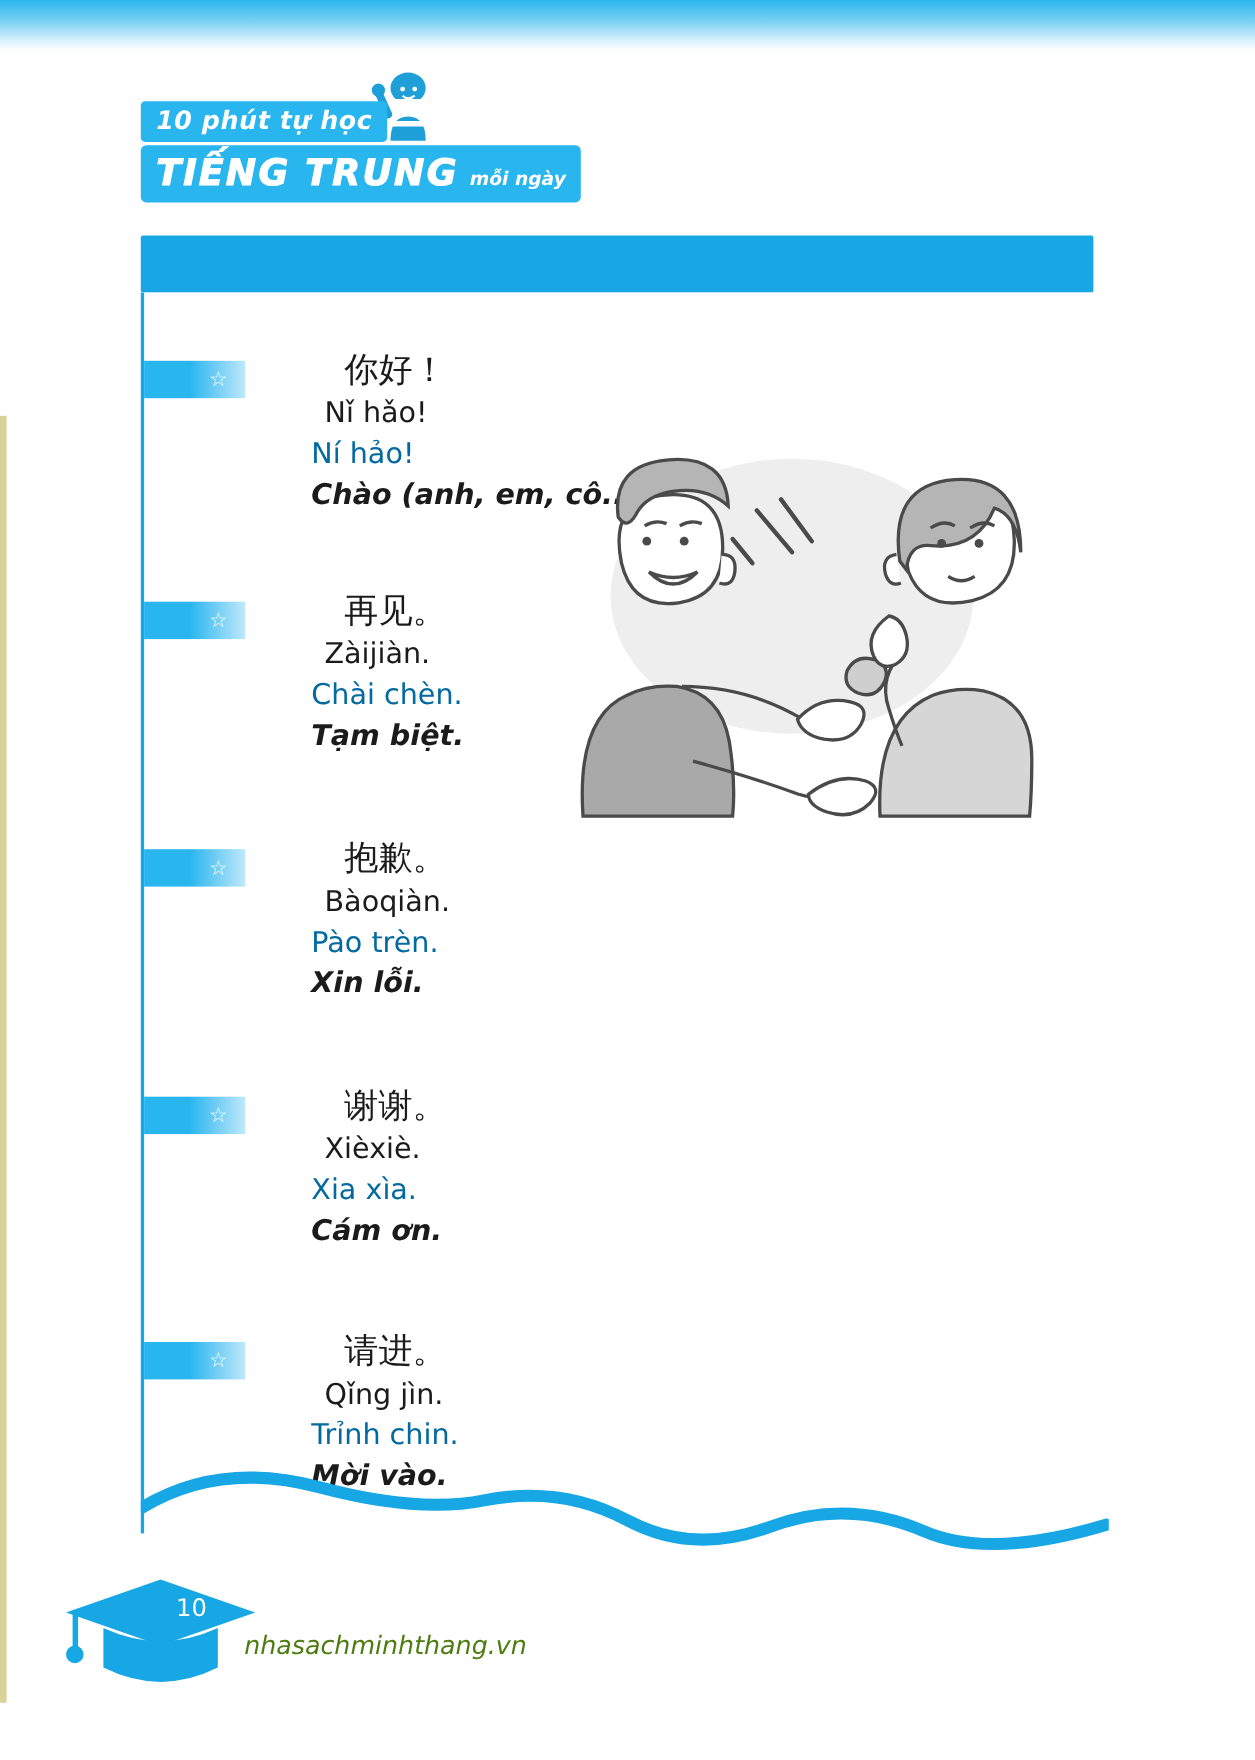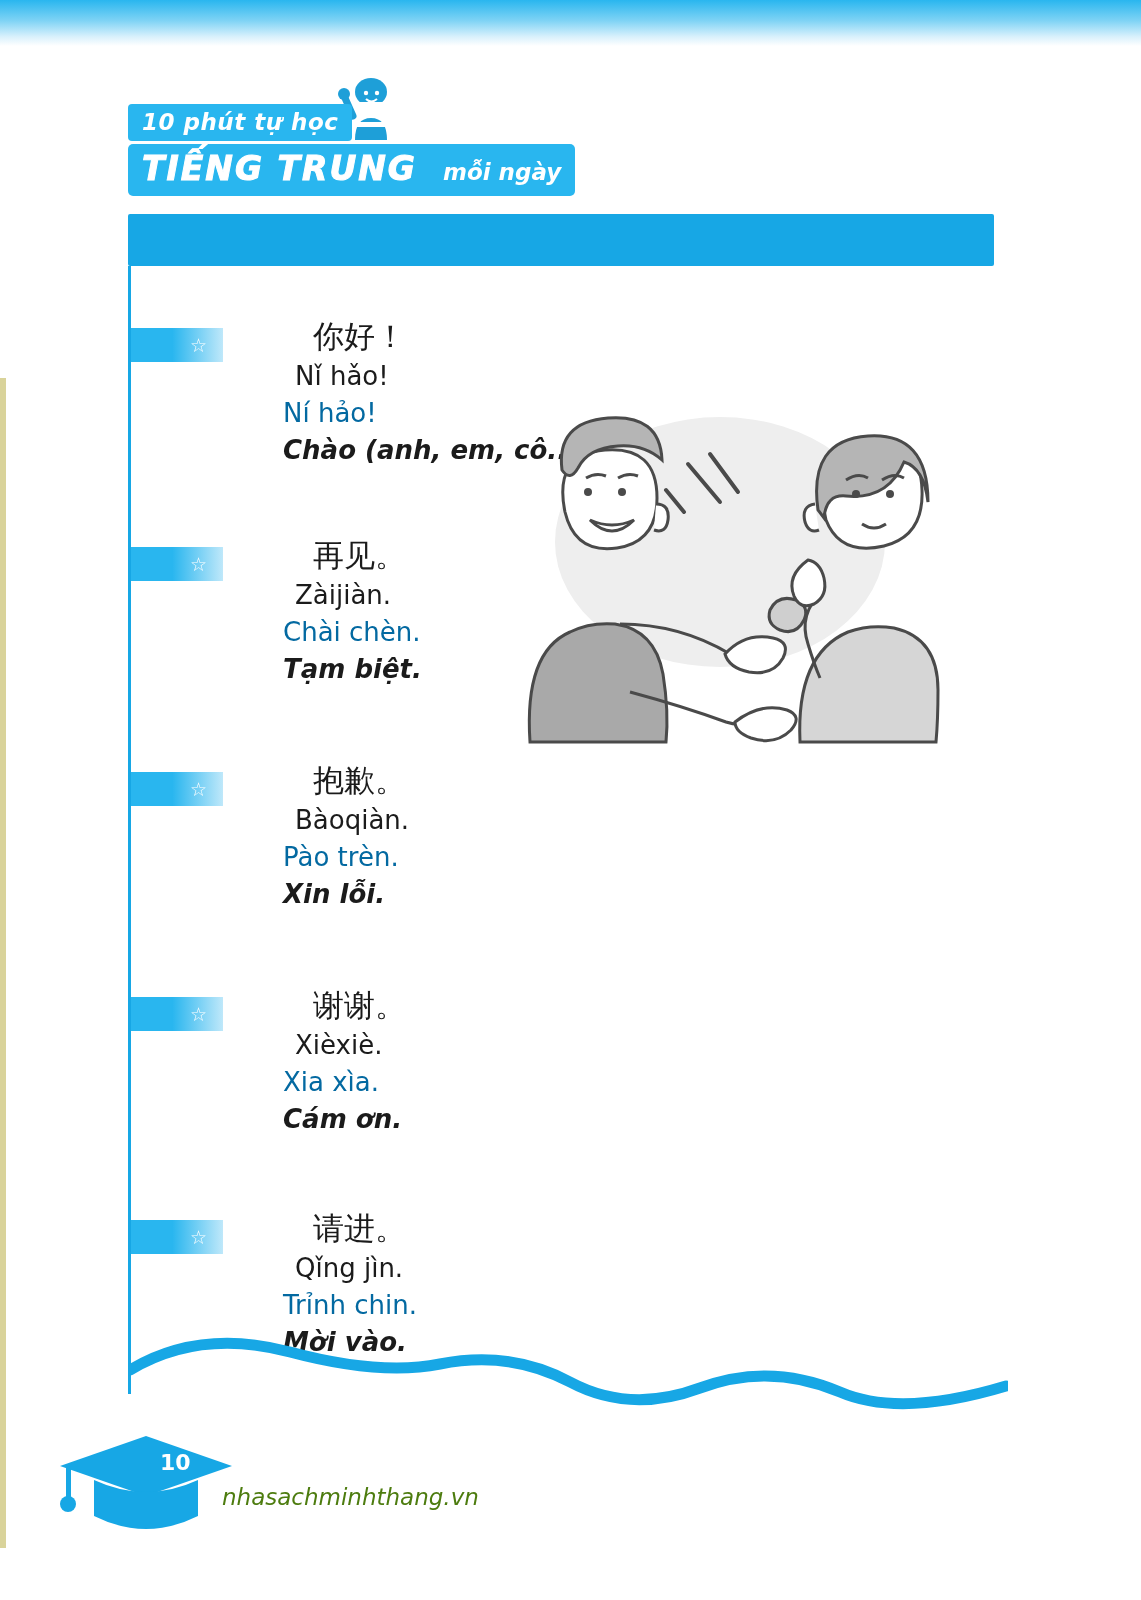--- a/index.html
+++ b/index.html
@@ -14,47 +14,47 @@
   .top-gradient{
     position:absolute;left:0;top:0;width:1141px;height:46px;
     background:linear-gradient(to bottom,#29b6ef 0%,#7fd3f5 45%,#d9f1fc 80%,#ffffff 100%);
   }
   .left-rail{
     position:absolute;left:0;top:378px;width:6px;height:1170px;
     background:#d9d39a;
   }
   
   .logo{
-    position:absolute;left:128px;top:104px;width:350px;height:92px;
+    position:absolute;left:128px;top:92px;width:350px;height:92px;
   }
   .logo-line1{
     position:absolute;left:0;top:0;
     background:#29b6ef;color:#ffffff;
     font-family:"DejaVu Sans", sans-serif;
     font-weight:bold;font-style:italic;
     font-size:23px;letter-spacing:.5px;
     padding:5px 14px 6px 14px;
     border-radius:4px;
     white-space:nowrap;
   }
   .logo-line2{
     position:absolute;left:0;top:40px;
     background:#29b6ef;
     border-radius:5px;
     padding:5px 14px 8px 14px;
     white-space:nowrap;
-    display:flex;align-items:baseline;gap:26px;
+    display:flex;align-items:baseline;gap:10px;
   }
   .logo-big{
     color:#ffffff;font-weight:bold;font-style:italic;
     font-size:33px;letter-spacing:2px;
     -webkit-text-stroke:1px #ffffff;
   }
   .logo-small{
-    color:#ffffff;font-weight:bold;font-style:italic;font-size:23px;
+    color:#ffffff;font-weight:bold;font-style:italic;font-size:17px;
   }
   .mascot{
     position:absolute;left:205px;top:-32px;width:76px;height:76px;
   }
   
   .frame{
     position:absolute;left:128px;top:214px;width:866px;height:1180px;
   }
   .frame-header{
     position:absolute;left:0;top:0;width:866px;height:52px;
@@ -102,21 +102,21 @@
   
   .wave{
     position:absolute;left:128px;top:1330px;width:880px;height:80px;
   }
   
   .footer{
     position:absolute;left:50px;top:1430px;width:500px;height:110px;
   }
   .cap-number{
     position:absolute;left:110px;top:20px;
-    color:#ffffff;font-size:22px;font-weight:bold;
+    color:#ffffff;font-size:22px;font-weight:normal;
     z-index:3;
   }
   .site{
     position:absolute;left:172px;top:54px;
     color:#4d7c0f;font-size:23px;font-weight:normal;font-style:italic;
     white-space:nowrap;
   }
 </style>
 </head>
 <body>

